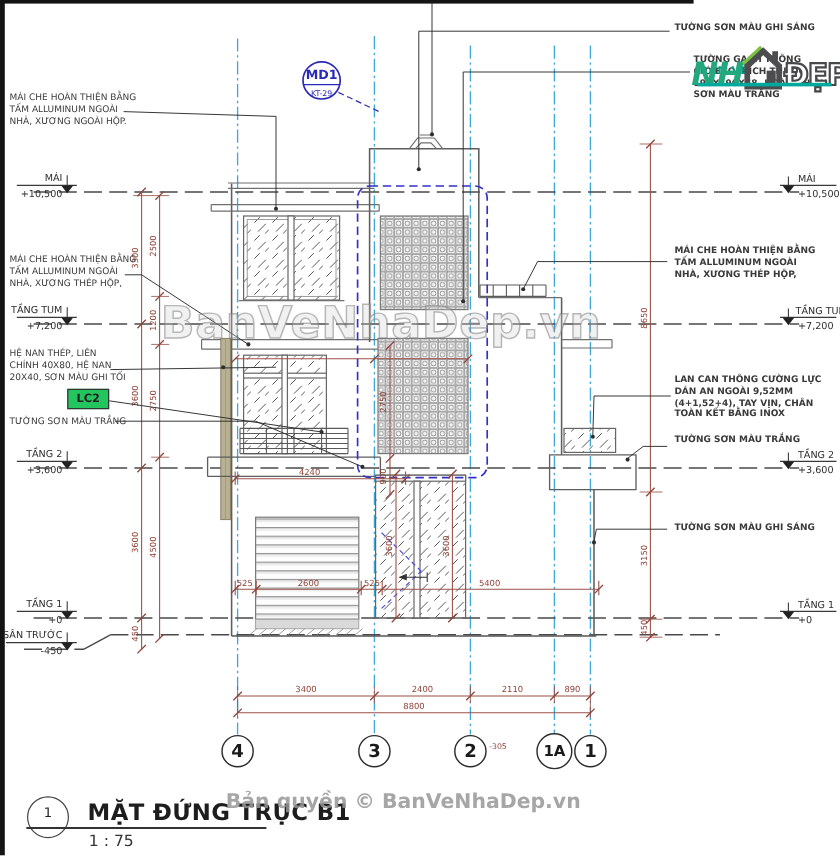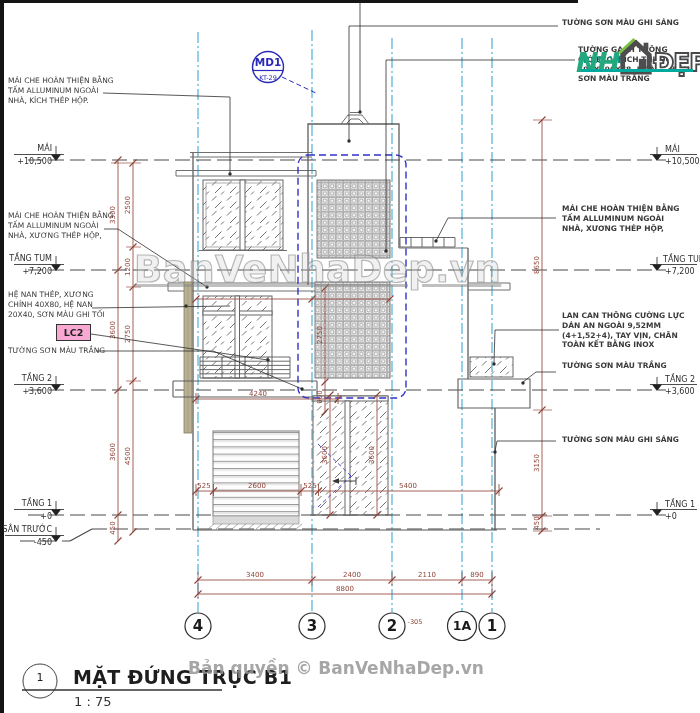--- a/index.html
+++ b/index.html
@@ -2,31 +2,31 @@
 <html><head>
 <meta charset="utf-8">
 <style>
   html,body{margin:0;padding:0;}
   body{width:700px;height:713px;position:relative;overflow:hidden;background:#fff;
        font-family:"DejaVu Sans",sans-serif;}
   svg text{font-family:"DejaVu Sans",sans-serif;}
   .ann{position:absolute;font-size:7.5px;line-height:9.8px;color:#3a3a3a;white-space:nowrap;z-index:3;}
   .annR{text-align:left;font-weight:bold;}
   #lc2box{position:absolute;left:56px;top:324px;width:33px;height:15px;border:1px solid #333;
-          font-size:9.5px;font-weight:bold;color:#222;text-align:center;line-height:15px;z-index:3;background:#f9a8d4;}
+          font-size:9.5px;font-weight:bold;color:#222;text-align:center;line-height:15px;z-index:3;background:#22c55e;}
   #logo{position:absolute;left:576px;top:12px;width:124px;height:56px;z-index:6;}
   #logo .bv{position:absolute;left:7px;top:15px;font-size:9px;font-weight:bold;color:#00a08c;letter-spacing:.5px;margin-top:28px;}
   #logo .row{position:absolute;left:0px;top:24px;display:flex;align-items:flex-end;}
   #logo .nh{font-size:27px;font-weight:bold;color:#23a77d;line-height:26px;letter-spacing:-1px;font-style:italic;}
   #logo .dep{font-size:25px;font-weight:bold;color:#fff;-webkit-text-stroke:1.8px #47484a;
              text-shadow:0 0 1px #47484a;line-height:26px;letter-spacing:-1px;}
   #logo .bar{position:absolute;left:5px;top:57px;width:112px;height:2.5px;background:#00a99d;}
   #wm-center{position:absolute;left:134px;top:248px;z-index:5;font-size:37px;font-weight:bold;
              letter-spacing:.5px;color:rgba(210,210,210,.30);-webkit-text-stroke:1.2px rgba(130,130,130,.55);
-             text-decoration:underline;text-decoration-color:rgba(130,130,130,.5);}
+             text-decoration-color:rgba(130,130,130,.5);}
   #wm-bottom{position:absolute;left:0;top:658px;width:672px;text-align:center;z-index:6;
              font-size:17px;font-weight:bold;color:rgba(150,150,150,.85);}
   #vt-num{position:absolute;left:28px;top:671px;width:24px;text-align:center;font-size:11px;color:#222;z-index:3;}
   #vt-title{position:absolute;left:73px;top:666px;font-size:19px;font-weight:bold;color:#1d1d1d;
             letter-spacing:.3px;z-index:4;}
   #vt-scale{position:absolute;left:74px;top:694px;font-size:13px;color:#333;z-index:4;}
 </style>
 </head>
 <body>
 
@@ -300,29 +300,29 @@
 
   <g>
     <circle cx="40" cy="681" r="17" fill="none" stroke="#444" stroke-width="1"></circle>
     <path d="M22 690 H222" stroke="#333" stroke-width="1.6"></path>
   </g>
 </svg>
 
 <div class="ann" style="left:8px;top:76px">
   <div>MÁI CHE  HOÀN THIỆN BẰNG</div>
   <div>TẤM ALLUMINUM NGOÀI</div>
-  <div>NHÀ, KÍCH THÉP HỘP.</div>
+  <div>NHÀ, XƯƠNG NGOÀI HỘP.</div>
 </div>
 <div class="ann" style="left:8px;top:211px">
   <div>MÁI CHE  HOÀN THIỆN BẰNG</div>
   <div>TẤM ALLUMINUM NGOÀI</div>
   <div>NHÀ, XƯƠNG THÉP HỘP,</div>
 </div>
 <div class="ann" style="left:8px;top:290px">
-  <div>HỆ NAN THÉP, XƯƠNG</div>
+  <div>HỆ NAN THÉP, LIÊN</div>
   <div>CHÍNH 40X80, HỆ NAN</div>
   <div>20X40, SƠN MÀU GHI TỐI</div>
 </div>
 <div id="lc2box">LC2</div>
 <div class="ann" style="left:8px;top:346px">
   <div>TƯỜNG SƠN MÀU TRẮNG</div>
 </div>
 
 <div class="ann annR" style="left:562px;top:18px">
   <div>TƯỜNG SƠN MÀU GHI SÁNG</div>

